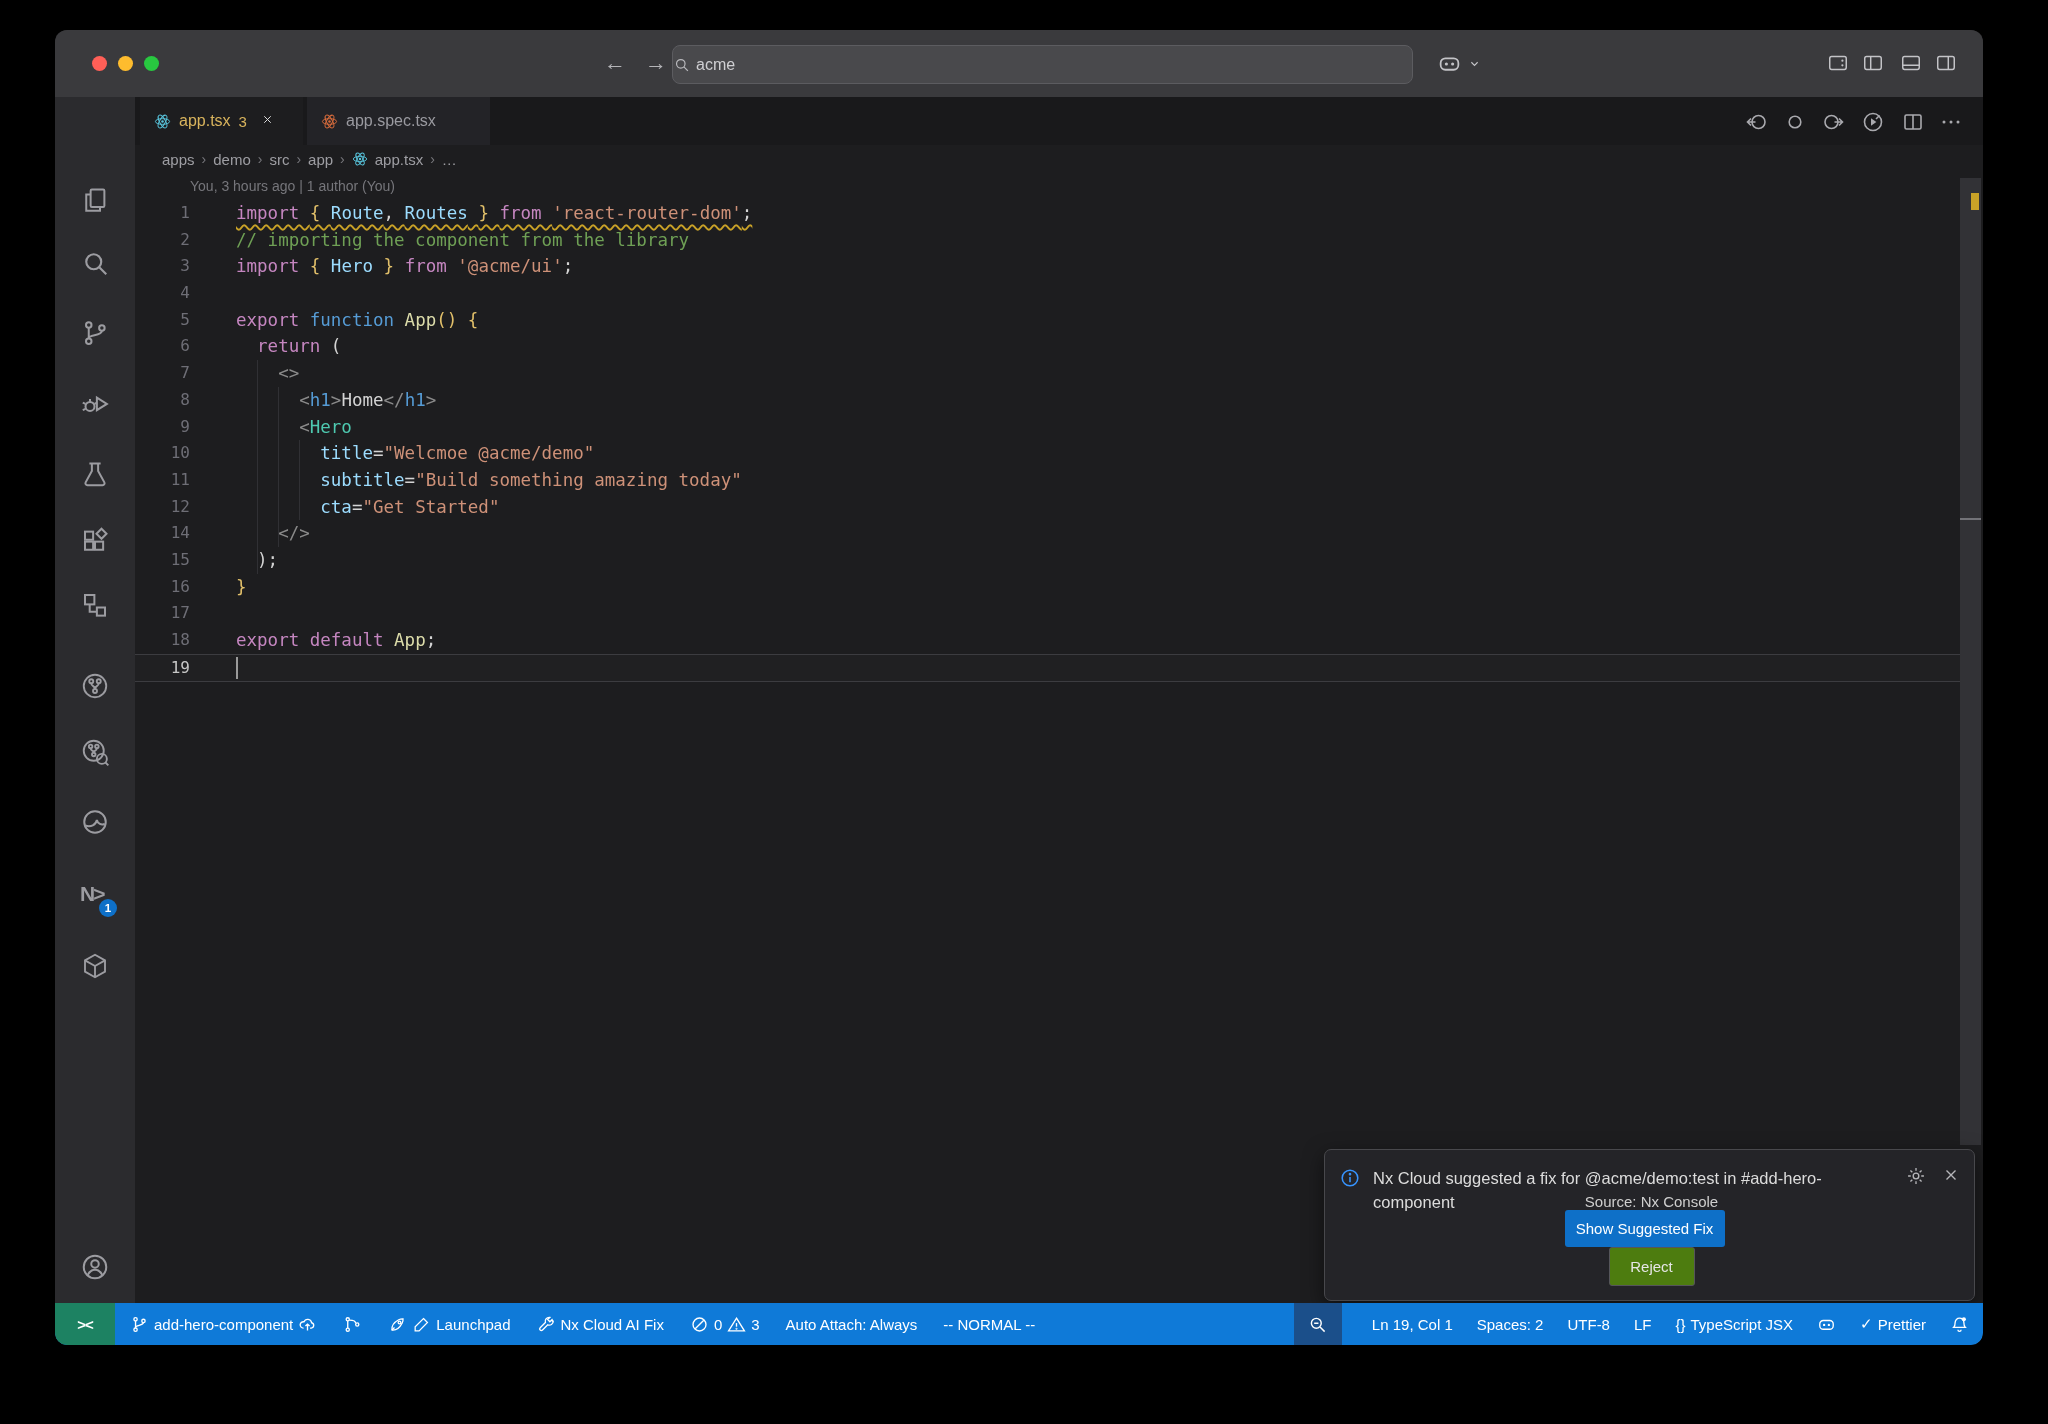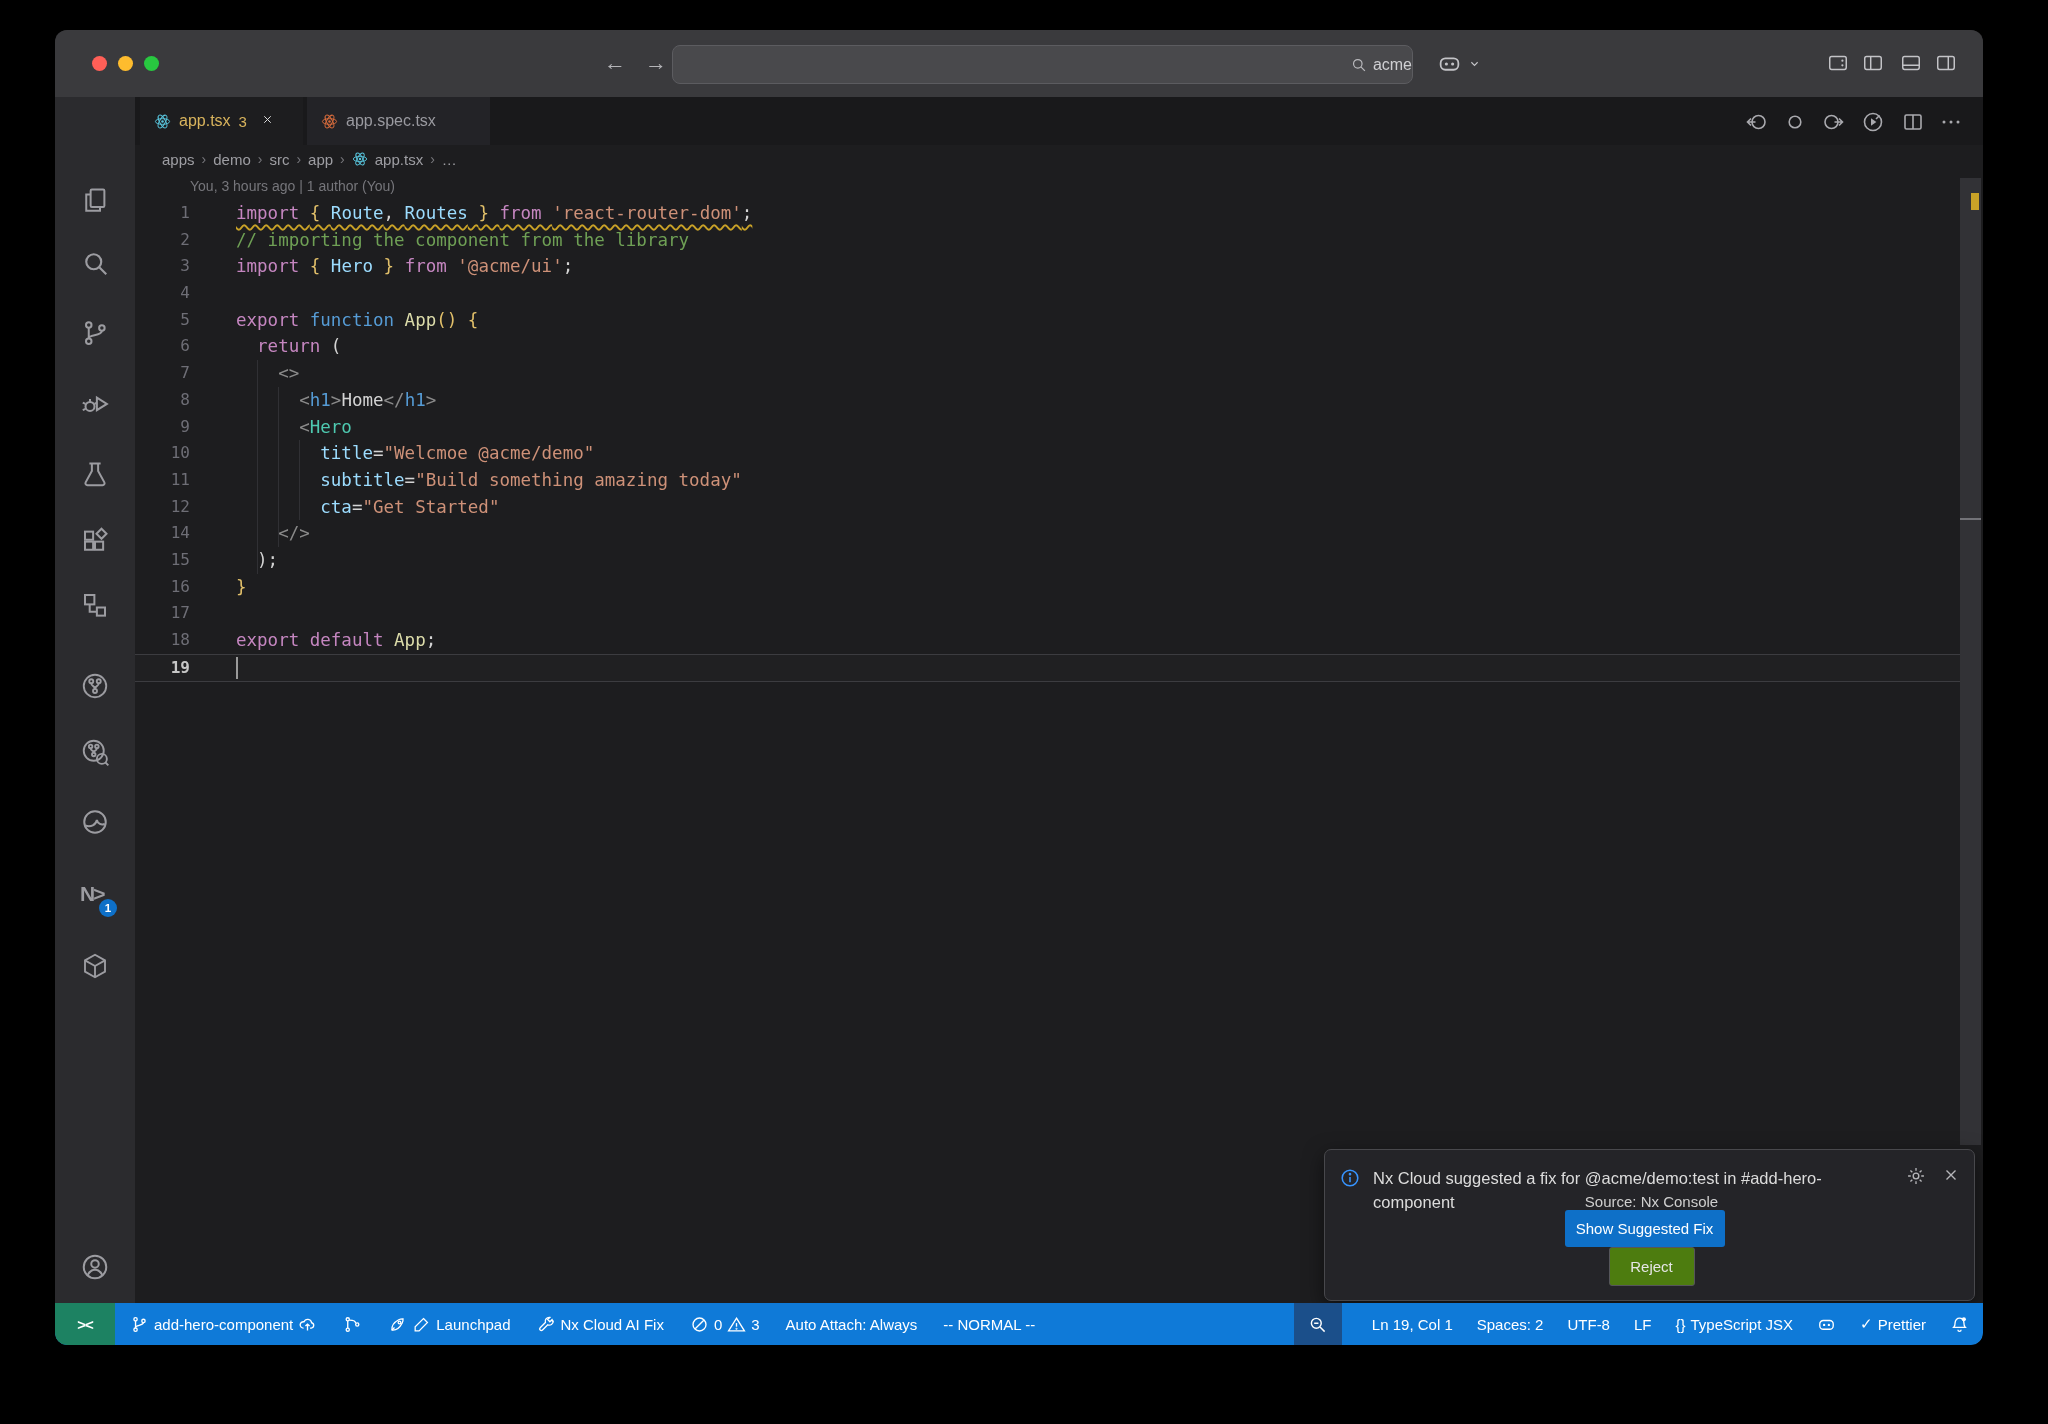--- a/index.html
+++ b/index.html
@@ -5,21 +5,21 @@
   html,body{margin:0;padding:0;background:#000;}
   .canvas{position:relative;width:2048px;height:1424px;background:#000;overflow:hidden;
           font-family:"Liberation Sans",sans-serif;}
   .window{position:absolute;left:55px;top:30px;width:1928px;height:1315px;background:#1d1d1f;
           border-radius:12px;overflow:hidden;box-shadow:0 25px 70px rgba(0,0,0,.7);}
   
   .titlebar{position:absolute;left:0;top:0;width:100%;height:67px;background:#3a3a3d;border-bottom:1px solid #2a2a2c;}
   .light{position:absolute;top:25.5px;width:15px;height:15px;border-radius:50%;}
   .nav-arrow{position:absolute;top:19px;font-size:22px;color:#b4b4b8;width:30px;text-align:center;line-height:28px;}
   .searchbox{position:absolute;left:617px;top:15px;width:739px;height:37px;background:#49494c;
-             border:1px solid #5c5c60;border-radius:8px;display:flex;align-items:center;justify-content:flex-end;
+             border:1px solid #5c5c60;border-radius:8px;display:flex;align-items:center;justify-content:flex-start;
              color:#cfcfd2;font-size:16px;gap:6px;}
   .tb-icon{position:absolute;color:#c3c3c7;}
   .tb-icon svg{display:block;}
   
   .tabsrow{position:absolute;left:80px;top:67px;right:0;height:48px;background:#19191b;}
   .tab{position:absolute;top:0;height:48px;display:flex;align-items:center;gap:8px;padding:0 14px;font-size:16px;}
   .tab.active{background:#1d1d1f;color:#d9b45d;}
   .tab.inactive{background:#232327;color:#9a9aa0;}
   .tab .badge{font-size:15px;}
   .tab .close{color:#e0e0e0;margin-left:6px;}
@@ -29,21 +29,21 @@
               padding-left:27px;color:#9e9ea3;font-size:15px;gap:7px;background:#1d1d1f;}
   .breadcrumb .sep{color:#77777c;font-size:14px;}
   
   .code{position:absolute;left:80px;top:143px;right:23px;bottom:42px;background:#1d1d1f;
         font-family:"DejaVu Sans Mono",monospace;font-size:17.5px;}
   .blame{height:27px;line-height:27px;padding-left:55px;color:#76767b;font-family:"Liberation Sans",sans-serif;
          font-size:14px;}
   .code-line{display:flex;height:26.7px;line-height:26.7px;white-space:pre;position:relative;}
   .code-line .num{width:55px;text-align:right;color:#6e6e76;font-size:16px;flex:none;}
   .code-line .txt{padding-left:46px;}
-  .code-line.current{border-top:1px solid #3c3c40;border-bottom:1px solid #3c3c40;background:rgba(255,255,255,.015);font-weight:bold;}
+  .code-line.current{border-top:1px solid #3c3c40;border-bottom:1px solid #3c3c40;background:rgba(255,255,255,.015);}
   .code-line.current .num{color:#c6c6c6;}
   .cursor{position:absolute;left:101px;top:2px;width:2px;height:22px;background:#9a9a9a;}
   .squiggly{text-decoration:underline wavy #c9a227 1.5px;text-underline-offset:5px;}
   .c-p{color:#C586C0}.c-b{color:#569CD6}.c-y{color:#E2C06A}.c-v{color:#9CDCFE}.c-s{color:#CE9178}
   .c-c{color:#6FA055}.c-w{color:#D4D4D4}.c-t{color:#4EC9B0}.c-g{color:#8A8A8A}.c-f{color:#DCDCAA}
   .guide{position:absolute;width:1px;background:#303034;}
   
   .sb-thumb{position:absolute;left:1905px;top:148px;width:21px;height:967px;background:#323236;}
   .ov-warn{position:absolute;left:1916px;top:163px;width:8px;height:17px;background:#c9a227;}
   .ov-cursor{position:absolute;left:1905px;top:488px;width:21px;height:2px;background:#737378;}

